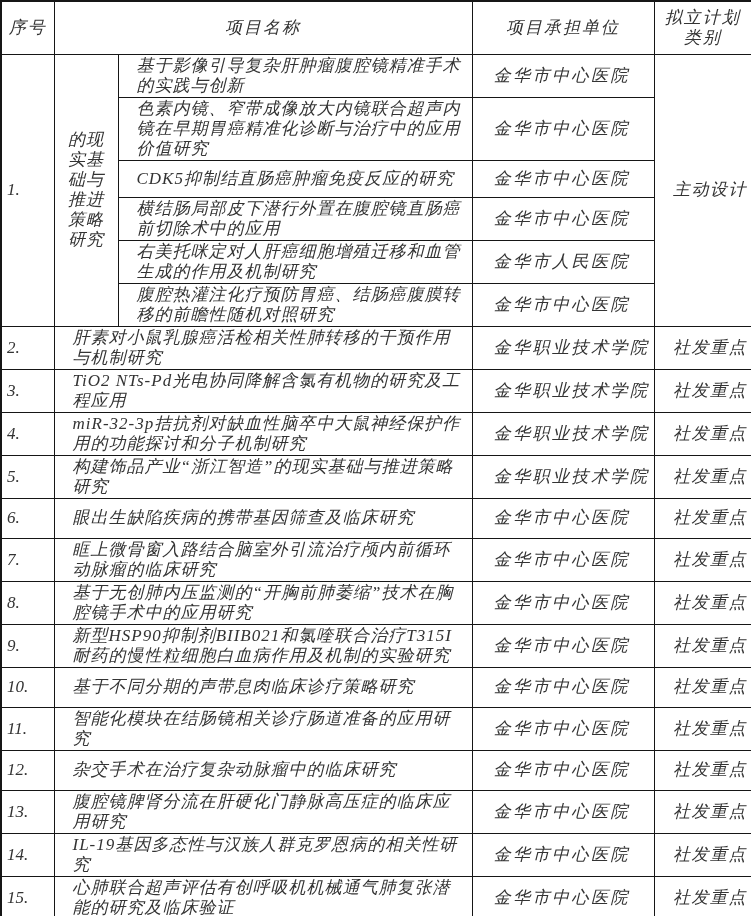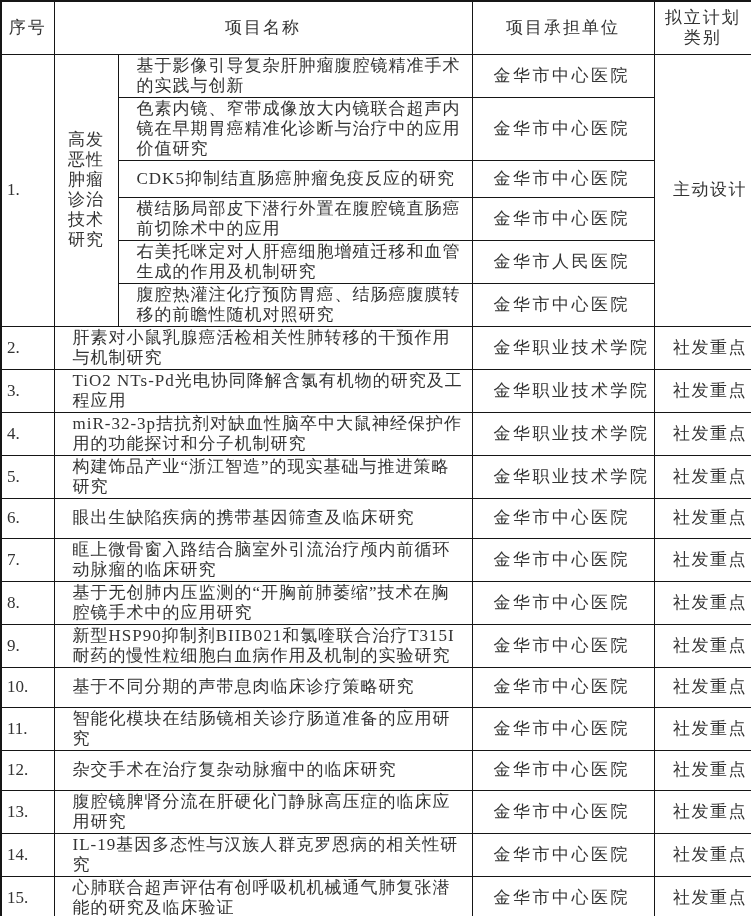--- a/index.html
+++ b/index.html
@@ -1,19 +1,20 @@
 <!DOCTYPE html>
 <html><head>
 <meta charset="utf-8">
 <style>
   html, body { margin: 0; padding: 0; background: #ffffff; }
   .page {
     width: 751px; height: 916px; box-sizing: border-box;
     background: #ffffff; overflow: hidden;
     font-family: "Liberation Serif", "DejaVu Serif", serif;
+    font-style: italic;
   }
   table.project-table {
     width: 751px; border-collapse: collapse; table-layout: fixed;
     border: 2px solid #161616; background: #ffffff;
   }
   th, td {
     border: 1px solid #161616;
     color: #333333;
     font-size: 17px; line-height: 20px;
     font-weight: normal;
@@ -52,21 +53,21 @@
         <th>序号</th>
         <th colspan="2">项目名称</th>
         <th>项目承担单位</th>
         <th>拟立计划类别</th>
       </tr>
     </thead>
     <tbody>
 
       <tr class="h43">
         <td class="seq" rowspan="6">1.</td>
-        <td class="cat" rowspan="6">高发恶性肿瘤诊治技术研究</td>
+        <td class="cat" rowspan="6">的现实基础与推进策略研究</td>
         <td class="name">基于影像引导复杂肝肿瘤腹腔镜精准手术的实践与创新</td>
         <td class="unit">金华市中心医院</td>
         <td class="plan" rowspan="6">主动设计</td>
       </tr>
       <tr class="h60">
         <td class="name">色素内镜、窄带成像放大内镜联合超声内镜在早期胃癌精准化诊断与治疗中的应用价值研究</td>
         <td class="unit">金华市中心医院</td>
       </tr>
       <tr class="h37">
         <td class="name">CDK5抑制结直肠癌肿瘤免疫反应的研究</td>

